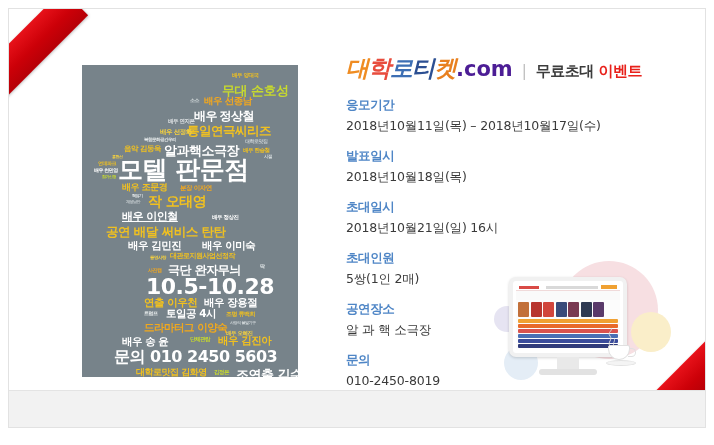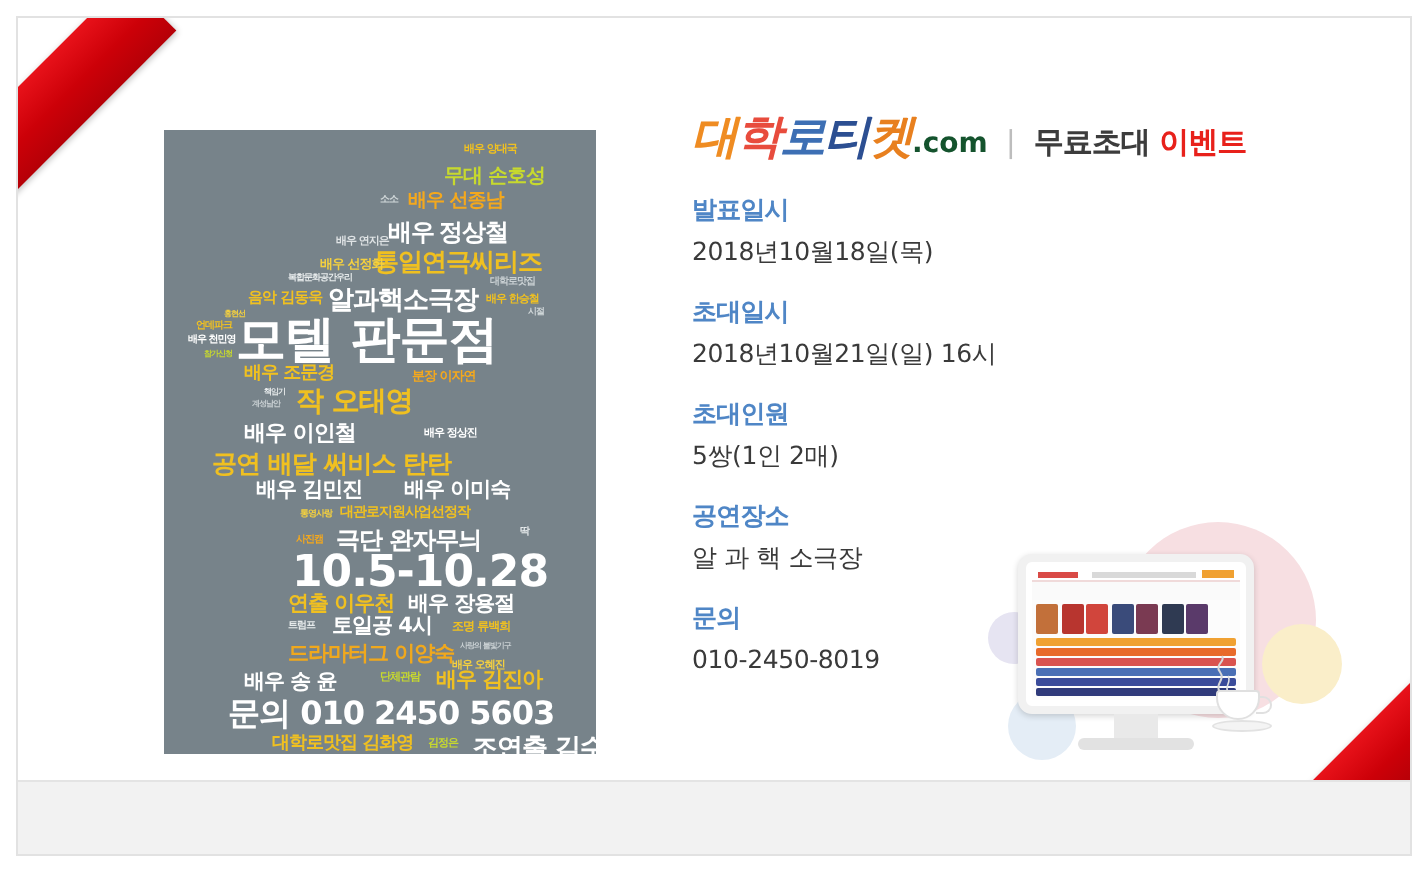--- a/index.html
+++ b/index.html
@@ -88,23 +88,23 @@
     align-items: baseline;
     height: 30px;
   }
   .logo {
     font-size: 23px;
     font-weight: bold;
     letter-spacing: -1px;
     font-style: italic;
   }
   .logo .dotcom {
-    color: #14532d;
+    color: #4c1d95;
     font-style: normal;
-    font-size: 14px;
+    font-size: 21px;
     letter-spacing: 0;
   }
   .sep {
     color: #bdbdbd;
     margin: 0 9px;
     font-size: 15px;
     font-weight: normal;
   }
   .tagline {
     font-size: 15px;
@@ -272,44 +272,44 @@
 <body>
 
 <div class="page">
   <div class="card">
 
     <div class="ribbon ribbon-tl"></div>
     <div class="ribbon ribbon-br"></div>
 
     <div class="poster" id="poster">
         <span class="wc" style="left: 150px; top: 8px; font-size: 5.5px; color: rgb(240, 192, 32);">배우 양대국</span>
-        <span class="wc" style="left: 140px; top: 19px; font-size: 10px; color: rgb(199, 217, 46);">무대 손호성</span>
+        <span class="wc" style="left: 140px; top: 19px; font-size: 13px; color: rgb(199, 217, 46);">무대 손호성</span>
         <span class="wc" style="left: 122px; top: 31px; font-size: 9.5px; color: rgb(244, 168, 29);">배우 선종남</span>
         <span class="wc" style="left: 108px; top: 33px; font-size: 5px; color: rgb(207, 214, 216);">소소</span>
         <span class="wc" style="left: 112px; top: 45px; font-size: 12px; color: rgb(255, 255, 255); font-family: Liberation Serif, serif;">배우 정상철</span>
         <span class="wc" style="left: 86px; top: 54px; font-size: 5.5px; color: rgb(223, 227, 229);">배우 연지은</span>
         <span class="wc" style="left: 105px; top: 60px; font-size: 12.5px; color: rgb(240, 192, 32);">통일연극씨리즈</span>
         <span class="wc" style="left: 78px; top: 64px; font-size: 6.5px; color: rgb(244, 208, 63);">배우 선정화</span>
         <span class="wc" style="left: 62px; top: 73px; font-size: 4.5px; color: rgb(231, 235, 236);">복합문화공간우리</span>
         <span class="wc" style="left: 82px; top: 79px; font-size: 13px; color: rgb(255, 255, 255);">알과핵소극장</span>
         <span class="wc" style="left: 163px; top: 74px; font-size: 5px; color: rgb(201, 208, 211);">대학로맛집</span>
         <span class="wc" style="left: 161px; top: 83px; font-size: 5.5px; color: rgb(240, 192, 32);">배우 한승철</span>
         <span class="wc" style="left: 42px; top: 80px; font-size: 7.5px; color: rgb(240, 192, 32);">음악 김동욱</span>
         <span class="wc" style="left: 30px; top: 90px; font-size: 4px; color: rgb(244, 208, 63);">홍현선</span>
         <span class="wc" style="left: 16px; top: 96px; font-size: 5px; color: rgb(240, 192, 32);">언데파크</span>
         <span class="wc" style="left: 12px; top: 103px; font-size: 5px; color: rgb(255, 255, 255);">배우 천민영</span>
         <span class="wc" style="left: 20px; top: 110px; font-size: 4px; color: rgb(199, 217, 46);">참가신청</span>
         <span class="wc" style="left: 36px; top: 92px; font-size: 25px; color: rgb(255, 255, 255);">모텔 판문점</span>
         <span class="wc" style="left: 182px; top: 90px; font-size: 4.5px; color: rgb(207, 214, 216);">시절</span>
         <span class="wc" style="left: 40px; top: 118px; font-size: 9px; color: rgb(240, 192, 32);">배우 조문경</span>
-        <span class="wc" style="left: 124px; top: 120px; font-size: 6.5px; color: rgb(244, 168, 29);">분장 이자연</span>
+        <span class="wc" style="left: 98px; top: 120px; font-size: 6.5px; color: rgb(244, 168, 29);">분장 이자연</span>
         <span class="wc" style="left: 50px; top: 129px; font-size: 4px; color: rgb(231, 235, 236);">책임기</span>
         <span class="wc" style="left: 44px; top: 135px; font-size: 4px; color: rgb(201, 208, 211);">계성남안</span>
         <span class="wc" style="left: 66px; top: 129px; font-size: 14px; color: rgb(240, 192, 32);">작 오태영</span>
-        <span class="wc" style="left: 40px; top: 146px; font-size: 11px; color: rgb(255, 255, 255);">배우 이인철</span>
+        <span class="wc" style="left: 40px; top: 146px; font-size: 11px; color: rgb(255, 255, 255); text-decoration: underline;">배우 이인철</span>
         <span class="wc" style="left: 130px; top: 150px; font-size: 5.5px; color: rgb(255, 255, 255);">배우 정상진</span>
         <span class="wc" style="left: 24px; top: 161px; font-size: 12.5px; color: rgb(240, 192, 32);">공연 배달 써비스 탄탄</span>
         <span class="wc" style="left: 46px; top: 175px; font-size: 10.5px; color: rgb(255, 255, 255);">배우 김민진</span>
         <span class="wc" style="left: 120px; top: 175px; font-size: 10.5px; color: rgb(255, 255, 255);">배우 이미숙</span>
         <span class="wc" style="left: 68px; top: 191px; font-size: 4.5px; color: rgb(244, 208, 63);">통영사랑</span>
         <span class="wc" style="left: 88px; top: 188px; font-size: 7px; color: rgb(240, 192, 32);">대관로지원사업선정작</span>
         <span class="wc" style="left: 66px; top: 203px; font-size: 5px; color: rgb(244, 168, 29);">사진캠</span>
         <span class="wc" style="left: 86px; top: 199px; font-size: 12px; color: rgb(255, 255, 255);">극단 완자무늬</span>
         <span class="wc" style="left: 178px; top: 199px; font-size: 5px; color: rgb(231, 235, 236);">딱</span>
         <span class="wc" style="left: 64px; top: 211px; font-size: 22px; color: rgb(255, 255, 255);">10.5-10.28</span>
@@ -335,20 +335,24 @@
         <span class="logo" id="logo"><span style="color: rgb(239, 140, 34);">대</span><span style="color: rgb(232, 76, 61);">학</span><span style="color: rgb(61, 111, 180);">로</span><span style="color: rgb(44, 79, 146);">티</span><span style="color: rgb(232, 128, 31);">켓</span><span class="dotcom">.com</span></span>
         <span class="sep">|</span>
         <span class="tagline">
           <span>무료초대 </span><span class="accent">이벤트</span>
         </span>
       </div>
     </div>
 
     <div class="info-list" id="info-list">
         <div class="info-item">
+          <div class="info-label">응모기간</div>
+          <div class="info-value">2018년10월11일(목) – 2018년10월17일(수)</div>
+        </div>
+        <div class="info-item">
           <div class="info-label">발표일시</div>
           <div class="info-value">2018년10월18일(목)</div>
         </div>
         <div class="info-item">
           <div class="info-label">초대일시</div>
           <div class="info-value">2018년10월21일(일) 16시</div>
         </div>
         <div class="info-item">
           <div class="info-label">초대인원</div>
           <div class="info-value">5쌍(1인 2매)</div>

